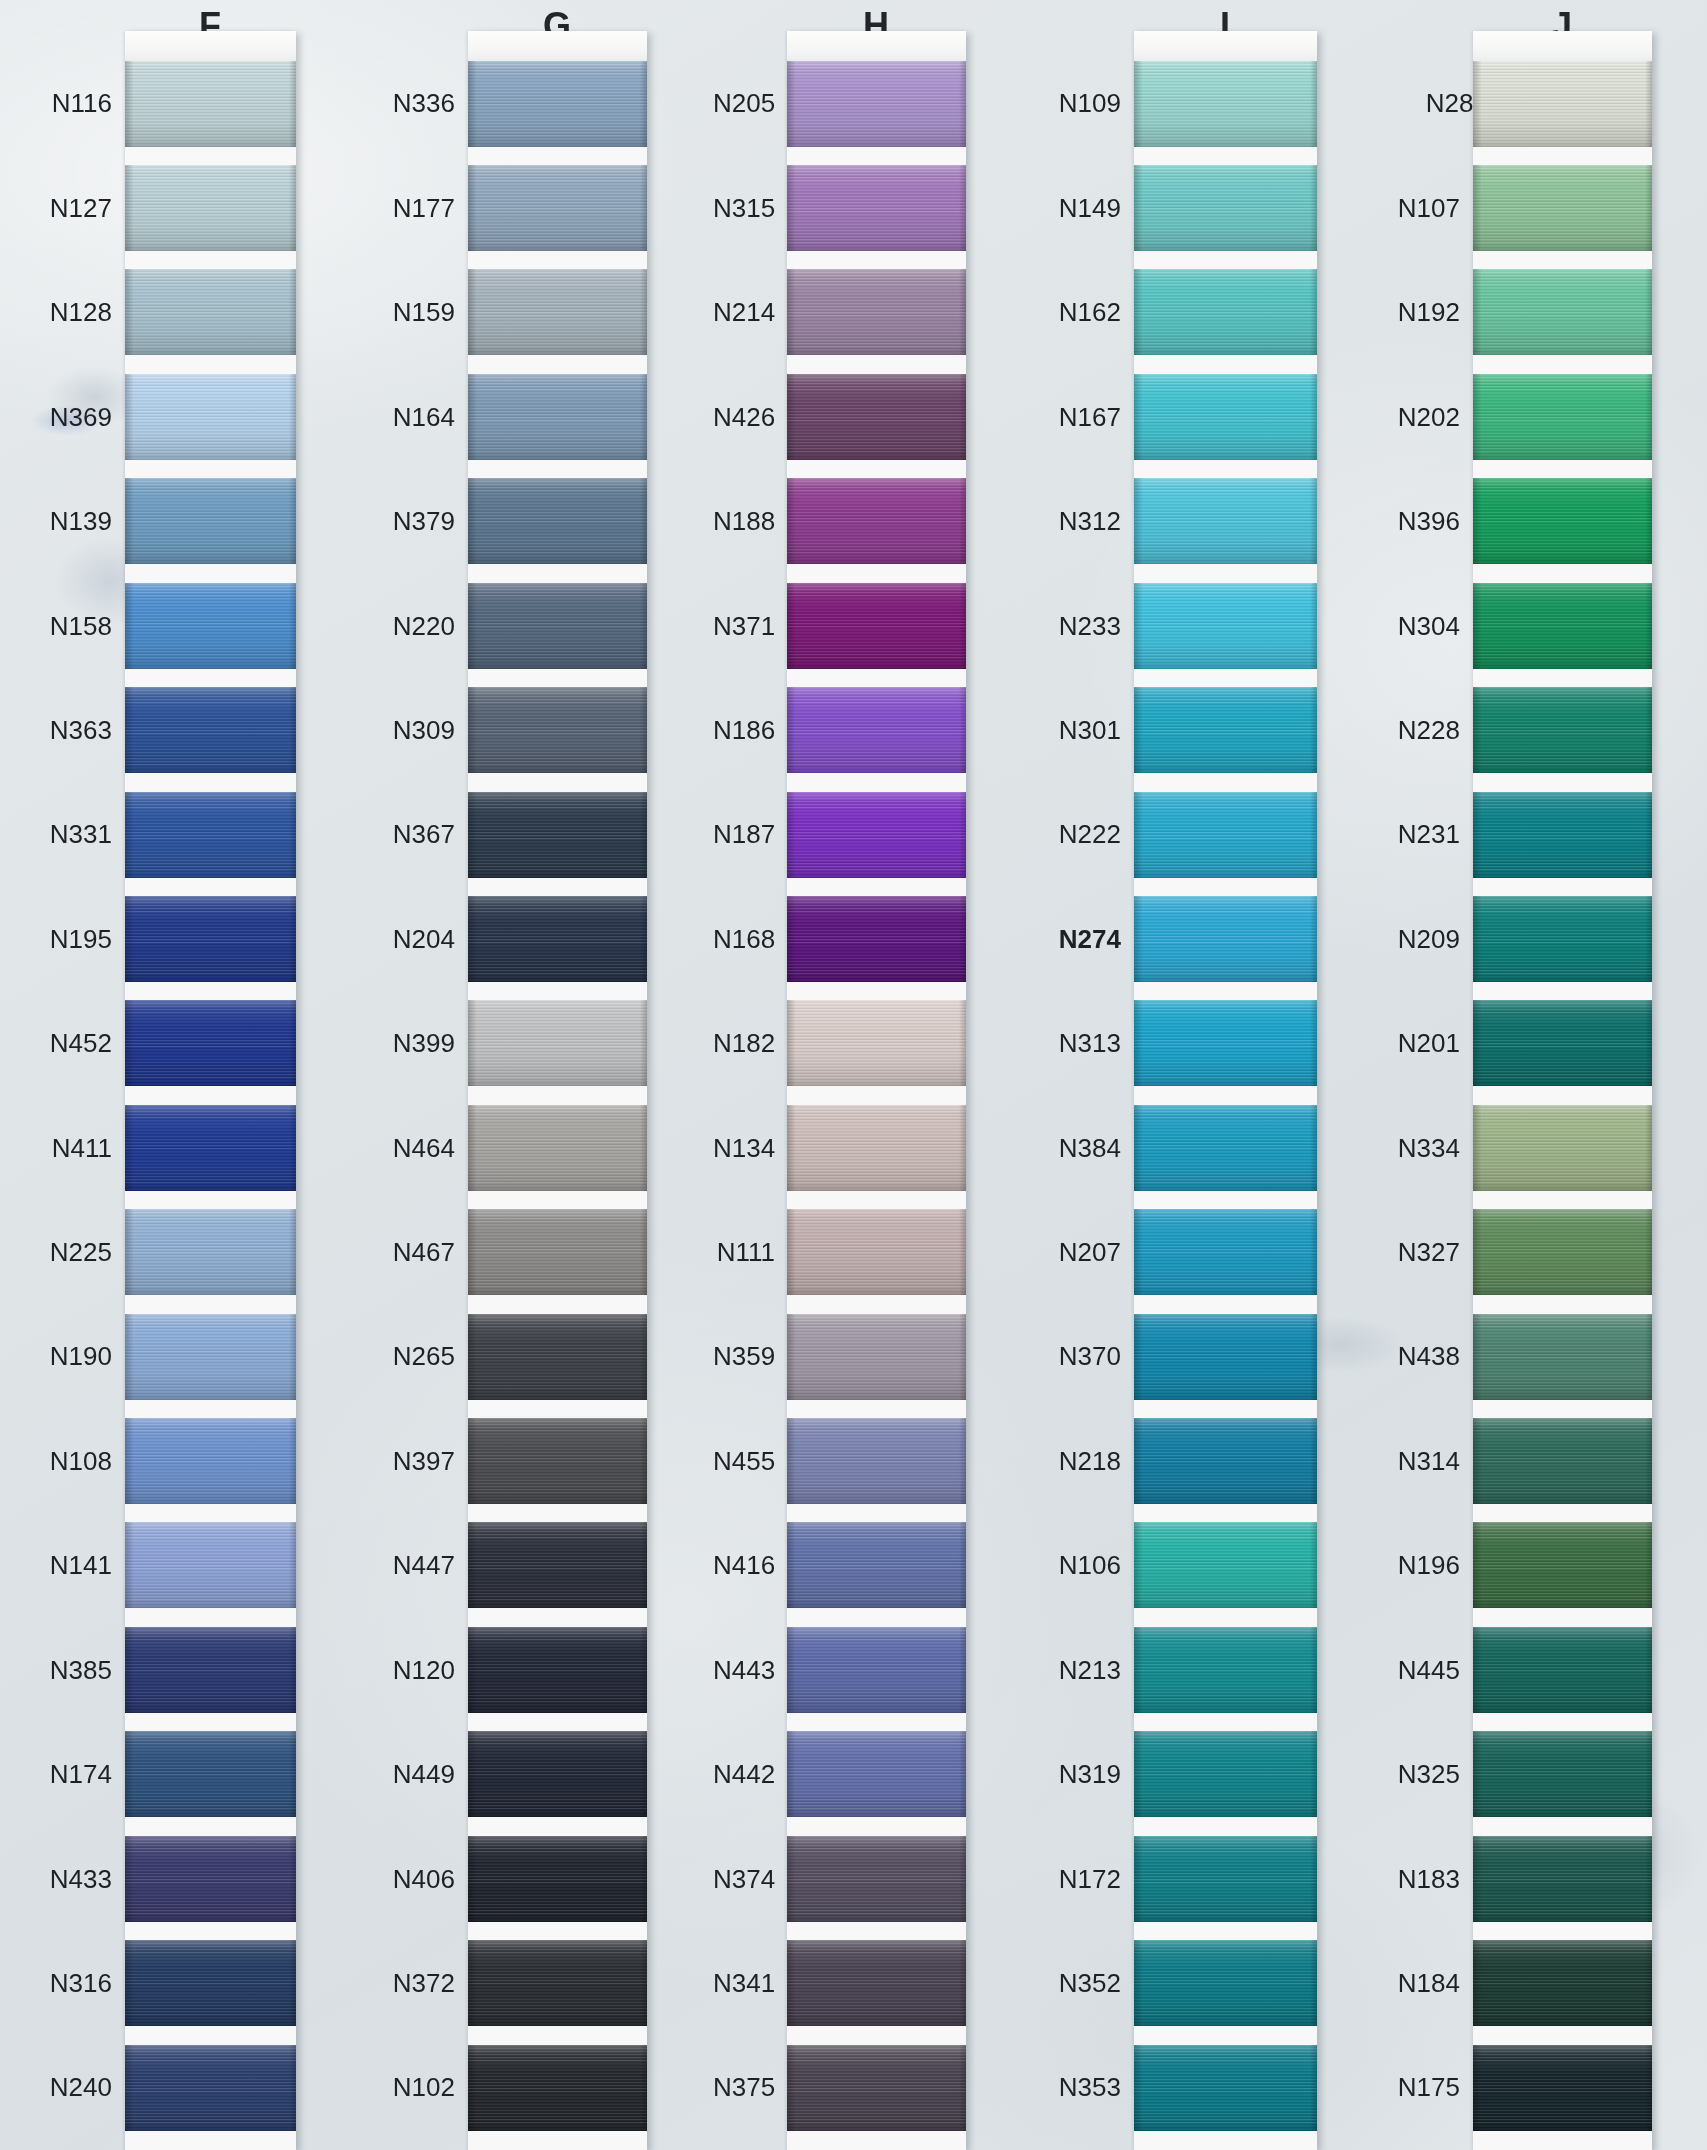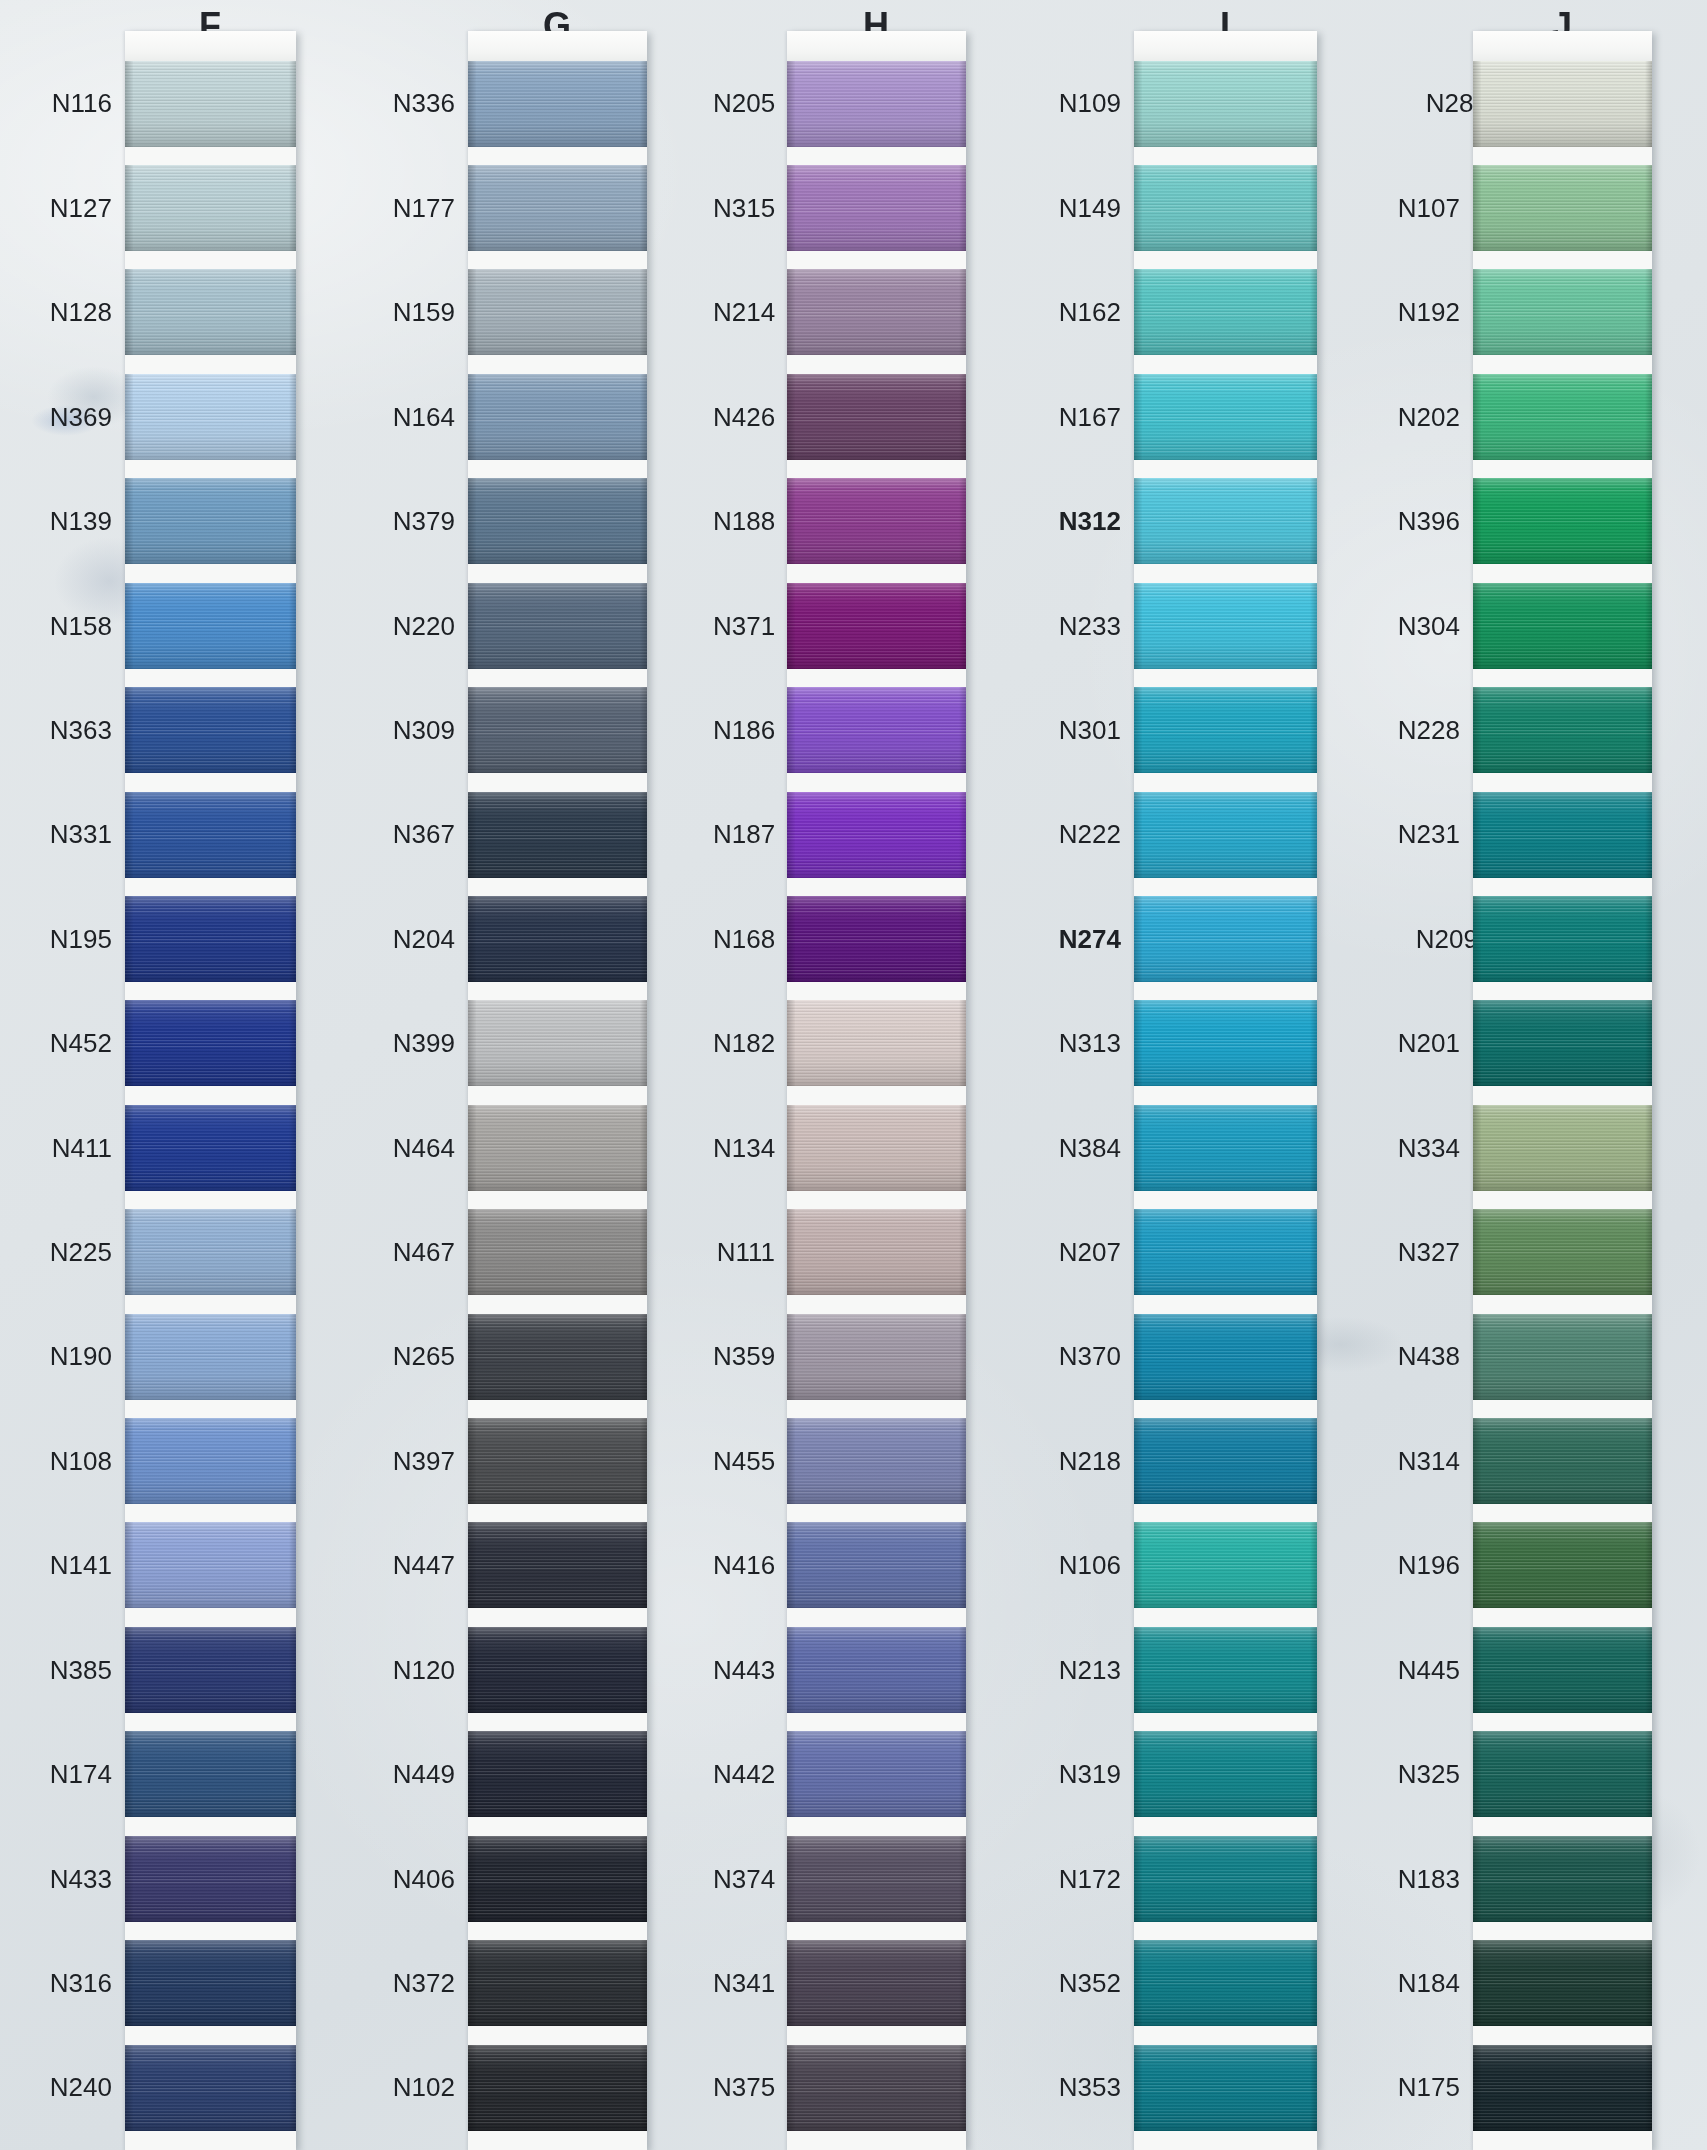--- a/index.html
+++ b/index.html
@@ -575,21 +575,21 @@
             <div class="leftedge"></div>
             <div class="rightedge"></div>
           </div>
         </div>
       </div>
     </div>
     <div class="label" style="left: 1048px; width: 73px; top: 88px;">N109</div>
     <div class="label" style="left: 1048px; width: 73px; top: 193px;">N149</div>
     <div class="label" style="left: 1048px; width: 73px; top: 297px;">N162</div>
     <div class="label" style="left: 1048px; width: 73px; top: 402px;">N167</div>
-    <div class="label" style="left: 1048px; width: 73px; top: 506px; font-weight: bold;">N312</div>
+    <div class="label" style="left: 1048px; width: 73px; top: 506px;">N312</div>
     <div class="label" style="left: 1048px; width: 73px; top: 611px;">N233</div>
     <div class="label" style="left: 1048px; width: 73px; top: 715px;">N301</div>
     <div class="label" style="left: 1048px; width: 73px; top: 819px;">N222</div>
     <div class="label" style="left: 1048px; width: 73px; top: 924px; font-weight: bold;">N274</div>
     <div class="label" style="left: 1048px; width: 73px; top: 1028px;">N313</div>
     <div class="label" style="left: 1048px; width: 73px; top: 1133px;">N384</div>
     <div class="label" style="left: 1048px; width: 73px; top: 1237px;">N207</div>
     <div class="label" style="left: 1048px; width: 73px; top: 1341px;">N370</div>
     <div class="label" style="left: 1048px; width: 73px; top: 1446px;">N218</div>
     <div class="label" style="left: 1048px; width: 73px; top: 1550px;">N106</div>
@@ -727,21 +727,21 @@
       </div>
     </div>
     <div class="label" style="left: 1391px; width: 69px; top: 88px; margin-left: 28px;">N280</div>
     <div class="label" style="left: 1391px; width: 69px; top: 193px;">N107</div>
     <div class="label" style="left: 1391px; width: 69px; top: 297px;">N192</div>
     <div class="label" style="left: 1391px; width: 69px; top: 402px;">N202</div>
     <div class="label" style="left: 1391px; width: 69px; top: 506px;">N396</div>
     <div class="label" style="left: 1391px; width: 69px; top: 611px;">N304</div>
     <div class="label" style="left: 1391px; width: 69px; top: 715px;">N228</div>
     <div class="label" style="left: 1391px; width: 69px; top: 819px;">N231</div>
-    <div class="label" style="left: 1391px; width: 69px; top: 924px; margin-left: 18px;">N209</div>
+    <div class="label" style="left: 1391px; width: 69px; top: 924px;">N209</div>
     <div class="label" style="left: 1391px; width: 69px; top: 1028px;">N201</div>
     <div class="label" style="left: 1391px; width: 69px; top: 1133px;">N334</div>
     <div class="label" style="left: 1391px; width: 69px; top: 1237px;">N327</div>
     <div class="label" style="left: 1391px; width: 69px; top: 1341px;">N438</div>
     <div class="label" style="left: 1391px; width: 69px; top: 1446px;">N314</div>
     <div class="label" style="left: 1391px; width: 69px; top: 1550px;">N196</div>
     <div class="label" style="left: 1391px; width: 69px; top: 1655px;">N445</div>
     <div class="label" style="left: 1391px; width: 69px; top: 1759px;">N325</div>
     <div class="label" style="left: 1391px; width: 69px; top: 1864px;">N183</div>
     <div class="label" style="left: 1391px; width: 69px; top: 1968px;">N184</div>

